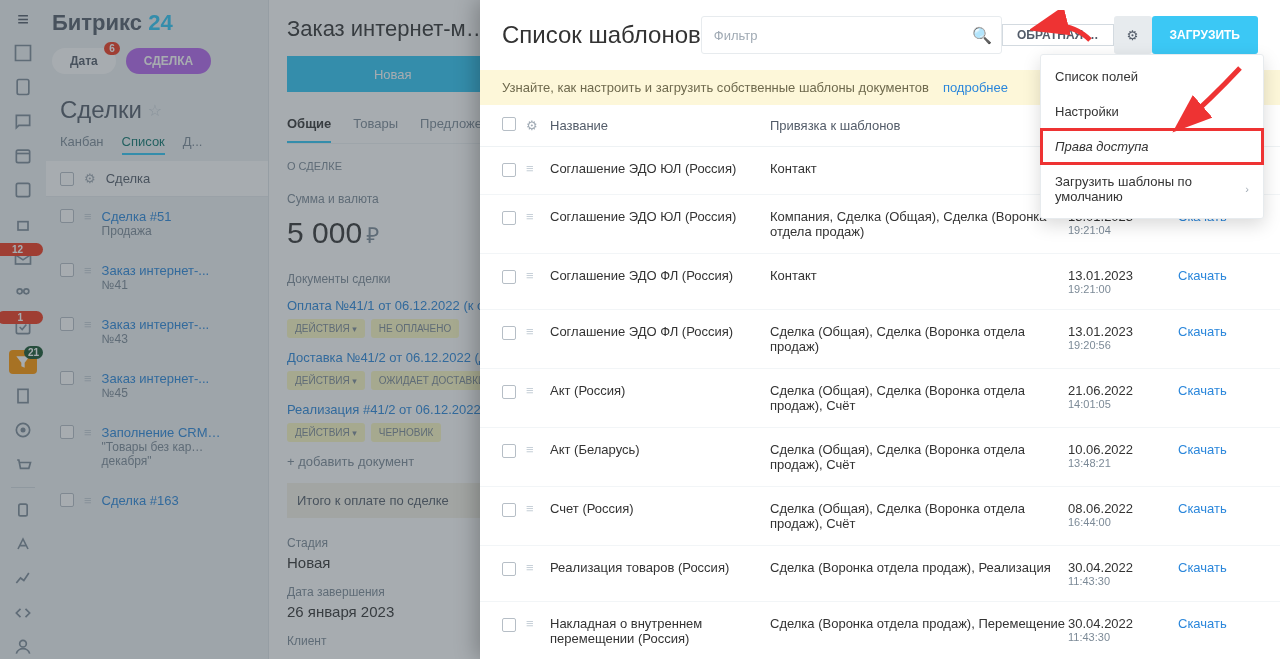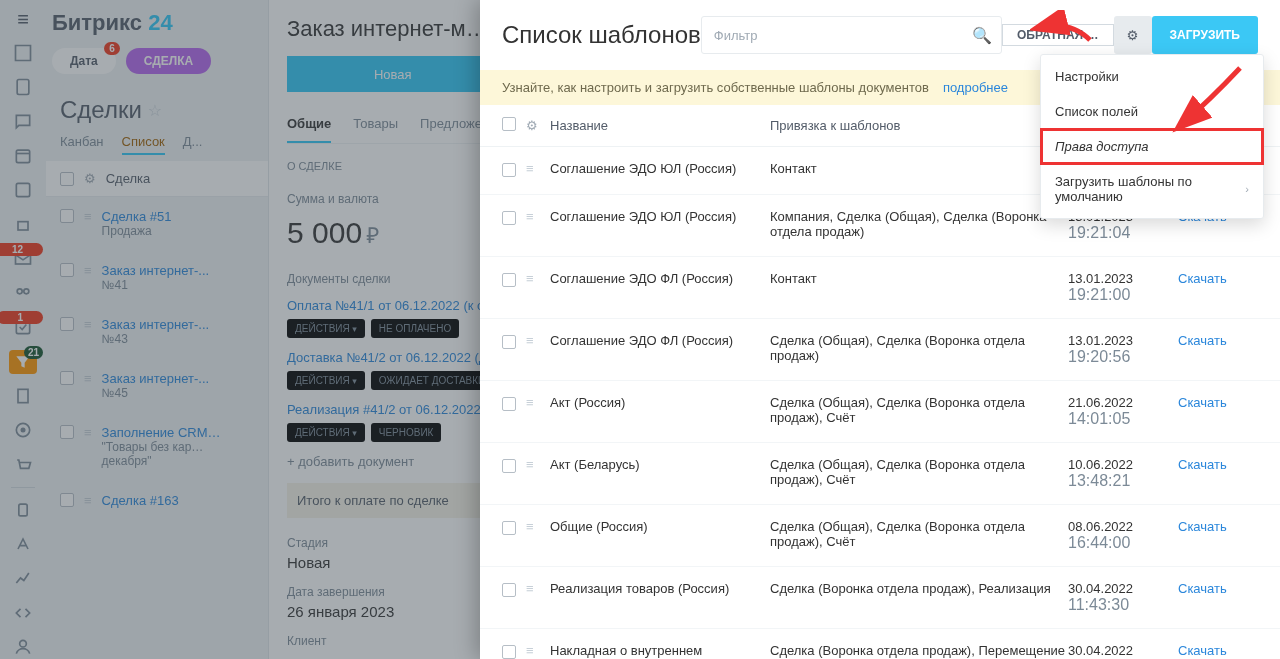--- a/index.html
+++ b/index.html
@@ -19,21 +19,21 @@
   .tab-pill { padding:6px 18px; border-radius:16px; font-size:12px; font-weight:600; color:#535c69; position:relative; cursor:pointer; }
   .tab-pill.leads { background:#fff; }
   .tab-pill.deal  { background:#b565ee; color:#fff; }
   .tab-pill .badge { position:absolute; top:-6px; right:-4px; background:#f0371c; color:#fff; font-size:10px; border-radius:8px; padding:1px 5px; font-weight:bold; }
 
   .section-title { font-size:24px; color:#535c69; padding:22px 0 10px 14px; display:flex; align-items:center; gap:6px; }
   .star-icon { color:#c7d0d8; font-size:16px; }
 
   .view-tabs { display:flex; gap:18px; padding:0 0 6px 14px; font-size:13px; color:#7c8a97; }
   .view-tab { cursor:pointer; padding-bottom:4px; }
-  .view-tab.active { color:#a16207; border-bottom:2px solid #2fc6f6; }
+  .view-tab.active { color:#0f766e; border-bottom:2px solid #2fc6f6; }
 
   .list-header { display:flex; align-items:center; gap:10px; background:#fff; padding:10px 14px; border-bottom:1px solid #e7ebee; font-size:13px; color:#535c69; }
   .checkbox { width:14px; height:14px; border:1px solid #b6bec6; border-radius:2px; background:#fff; cursor:pointer; display:inline-block; }
   .gear-mini { color:#a0aab4; cursor:pointer; }
 
   .list-item { display:flex; align-items:flex-start; gap:10px; padding:12px 14px; font-size:13px; border-bottom:1px solid #eef2f4; }
   .list-item .drag { color:#c7d0d8; cursor:grab; }
   .list-item .deal-link { color:#2b87db; cursor:pointer; }
   .list-item .sub { color:#7c8a97; font-size:12px; display:block; }
 
@@ -51,21 +51,21 @@
   .deal-tab.active { color:#333; border-bottom:2px solid #2fc6f6; font-weight:600; }
 
   .section-label { font-size:11px; color:#7c8a97; margin-top:16px; text-transform:uppercase; }
   .section-label.plain { text-transform:none; font-size:12px; }
   .amount-box { margin-top:10px; }
   .amount { font-size:30px; color:#333; font-weight:300; }
   .rub { font-size:22px; color:#7c8a97; }
 
   .doc-link { color:#2b87db; font-size:13px; margin-top:12px; display:block; cursor:pointer; }
   .chip-row { margin-top:6px; display:flex; gap:6px; }
-  .chip { background:#000000; color:#7c8a97; font-size:10px; padding:4px 8px; border-radius:3px; cursor:pointer; }
+  .chip { background:#fef9c3; color:#7c8a97; font-size:10px; padding:4px 8px; border-radius:3px; cursor:pointer; }
   .chip::after { content:" ▾"; font-size:9px; }
   .chip.noarrow::after { content:""; }
 
   .add-doc { color:#7c8a97; font-size:13px; margin-top:12px; cursor:pointer; }
   .total-row { background:#f6f3e7; padding:10px; margin-top:14px; font-size:13px; color:#535c69; }
 
   
   .dim { position:absolute; inset:0; background:rgba(60,70,80,.45); z-index:5; }
 
   
@@ -88,21 +88,21 @@
   .col-gear  { width:24px; color:#a0aab4; }
   .col-name  { flex:0 0 220px; }
   .col-bind  { flex:1; }
   .col-date  { flex:0 0 110px; }
   .col-dl    { flex:0 0 80px; color:#2b87db; cursor:pointer; text-align:left; }
 
   .tbody { overflow:auto; }
   .trow { display:flex; padding:14px 22px; font-size:13px; color:#333; border-bottom:1px solid #f2f5f7; align-items:flex-start; }
   .trow .col-check { padding-top:2px; }
   .drag-col { width:24px; color:#c7d0d8; cursor:grab; }
-  .col-date .sub { color:#7c8a97; font-size:16px; }
+  .col-date .sub { color:#7c8a97; font-size:11px; }
 
   
   .dropdown { position:absolute; right:16px; top:54px; width:224px; background:#fff; border:1px solid #e7ebee; border-radius:3px; box-shadow:0 6px 18px rgba(0,0,0,.15); z-index:8; padding:4px 0; }
   .dd-item { padding:10px 14px; font-size:13px; color:#333; cursor:pointer; display:flex; align-items:center; justify-content:space-between; }
   .dd-item.hilite { outline:3px solid #e33; outline-offset:-2px;font-style:italic; }
   .dd-item .chev { color:#a0aab4; font-size:11px; }
 
   
   .arrow-svg { position:absolute; z-index:9; pointer-events:none; }
 </style>
@@ -401,21 +401,21 @@
         <div class="col-bind">Сделка (Общая), Сделка (Воронка отдела продаж), Счёт</div>
         <div class="col-date">
           <div>10.06.2022</div>
           <div class="sub">13:48:21</div>
         </div>
         <div class="col-dl">Скачать</div>
       </div>
       <div class="trow">
         <div class="col-check"><span class="checkbox"></span></div>
         <div class="drag-col">≡</div>
-        <div class="col-name">Общие (Россия)</div>
+        <div class="col-name">Счет (Россия)</div>
         <div class="col-bind">Сделка (Общая), Сделка (Воронка отдела продаж), Счёт</div>
         <div class="col-date">
           <div>08.06.2022</div>
           <div class="sub">16:44:00</div>
         </div>
         <div class="col-dl">Скачать</div>
       </div>
       <div class="trow">
         <div class="col-check"><span class="checkbox"></span></div>
         <div class="drag-col">≡</div>
@@ -434,22 +434,22 @@
         <div class="col-bind">Сделка (Воронка отдела продаж), Перемещение</div>
         <div class="col-date">
           <div>30.04.2022</div>
           <div class="sub">11:43:30</div>
         </div>
         <div class="col-dl">Скачать</div>
       </div>
     </div>
 
   <div class="dropdown">
+    <div class="dd-item">Список полей</div>
     <div class="dd-item">Настройки</div>
-    <div class="dd-item">Список полей</div>
     <div class="dd-item hilite">Права доступа</div>
     <div class="dd-item">
         <span>Загрузить шаблоны по умолчанию</span>
         <span class="chev">›</span>
       </div>
   </div>
 </div>
 
 <svg class="arrow-svg" style="left:1030px;top:10px;width:70px;height:40px;">
   <defs>

